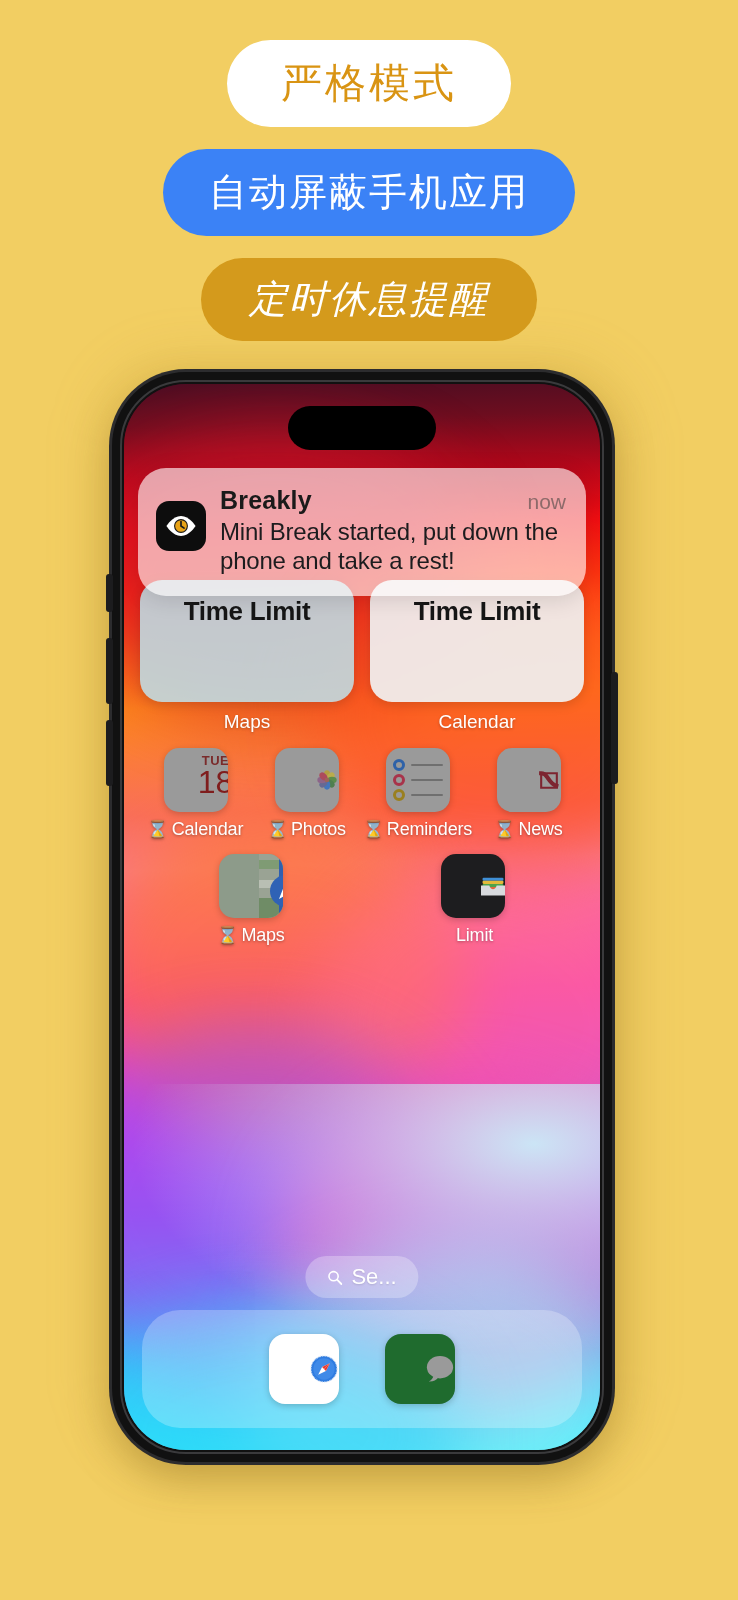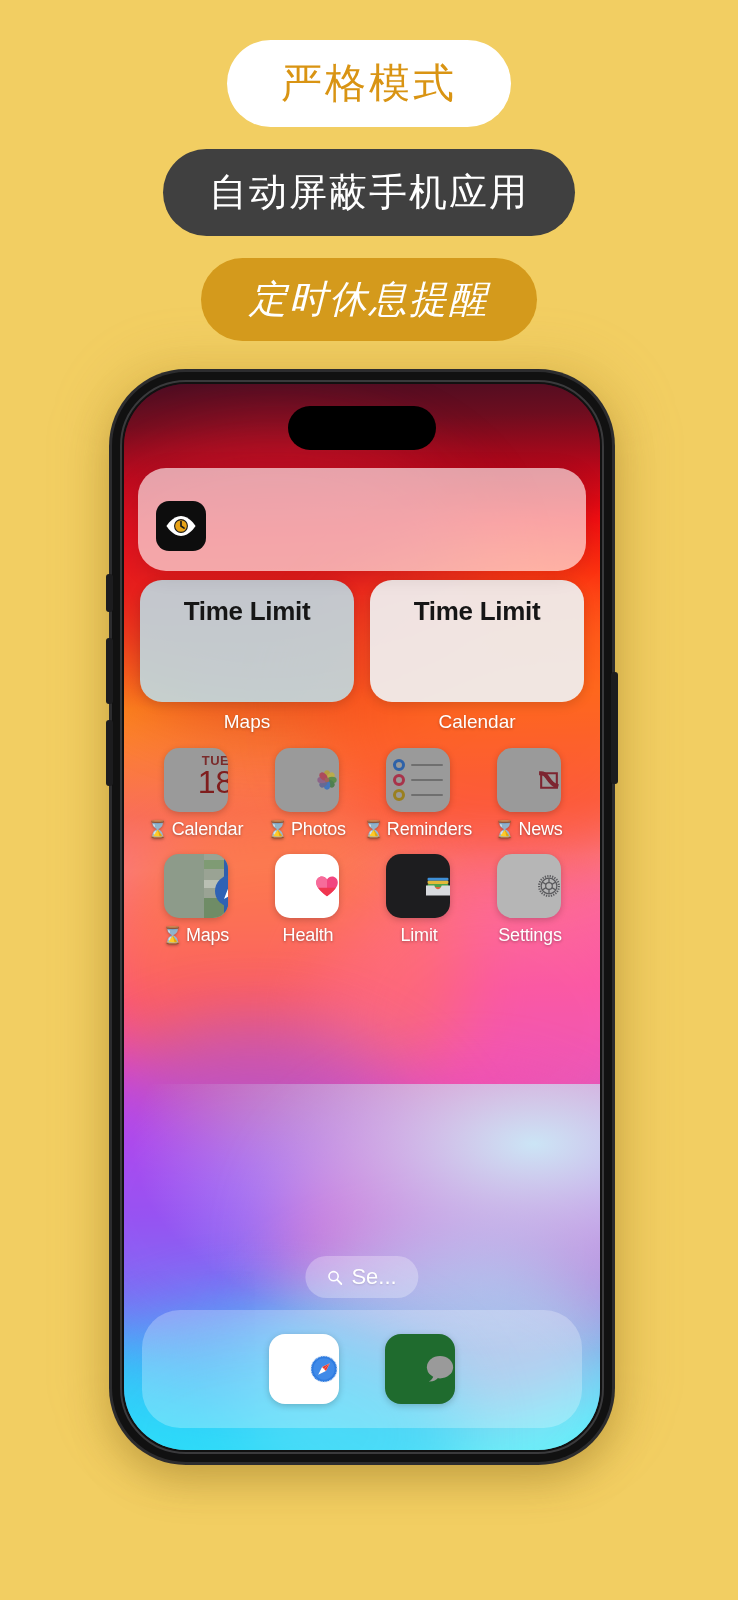--- a/index.html
+++ b/index.html
@@ -11,21 +11,21 @@
     overflow:hidden;
   }
 
   
   .pills { position:absolute; top:0; left:0; width:738px; padding-top:40px;
            display:flex; flex-direction:column; align-items:center; gap:22px; z-index:5; }
   .pill { display:flex; align-items:center; justify-content:center;
           border-radius:999px; white-space:nowrap; }
   .pill-1 { background:#ffffff; color:#d99413; font-size:41px; font-weight:400;
             padding:16px 54px; letter-spacing:3px; }
-  .pill-2 { background:#404040; color:#ffffff; font-size:38px; font-weight:400;
+  .pill-2 { background:#3b82f6; color:#ffffff; font-size:38px; font-weight:400;
             padding:18px 46px; letter-spacing:2px; }
   .pill-3 { background:#d49a1c; color:#ffffff; font-size:38px; font-weight:400;
             padding:16px 48px; letter-spacing:2px;font-style:italic; }
 
   
   .phone-shadow { position:absolute; left:100px; top:360px; width:530px; height:1100px;
                   background:rgba(180,140,40,.18); border-radius:80px; filter:blur(26px); z-index:1; }
   .phone { position:absolute; left:112px; top:372px; width:500px; height:1090px;
            background:#111; border-radius:74px; z-index:3;
            box-shadow:0 0 0 3px #2c2c2e, 0 18px 40px rgba(120,90,20,.35); }
@@ -192,20 +192,27 @@
 
     <div class="notif">
       <div class="notif-icon">
         <svg width="34" height="24" viewBox="0 0 34 24">
           <path d="M17 2C8.5 2 2.5 12 2.5 12S8.5 22 17 22s14.5-10 14.5-10S25.5 2 17 2z" fill="#fff"></path>
           <circle cx="17" cy="12" r="6.4" fill="#e8a317"></circle>
           <circle cx="17" cy="12" r="6.4" fill="none" stroke="#1a1a1a" stroke-width="1.1"></circle>
           <path d="M17 7.6V12l3.1 2.1" stroke="#1a1a1a" stroke-width="1.7" fill="none" stroke-linecap="round"></path>
         </svg>
       </div>
+      <div class="notif-body">
+        <div class="notif-head">
+          <div class="notif-app">Breakly</div>
+          <div class="notif-time">now</div>
+        </div>
+        <div class="notif-msg">Mini Break started, put down the phone and take a rest!</div>
+      </div>
     </div>
 
     <div class="widgets">
       <div class="widget-wrap">
         <div class="widget w-maps">
           <div class="widget-title">Time Limit</div>
         </div>
         <div class="widget-label">Maps</div>
       </div>
       <div class="widget-wrap">
@@ -302,67 +309,38 @@
               <circle cx="27" cy="37" r="16" fill="#2f62b5"></circle>
               <path d="M27 27l7 18-7-4-7 4z" fill="#fff"></path>
             </svg>
           </div>
           <div class="app-label">
             <span class="hg">⌛</span>
             <span>Maps</span>
           </div>
         </div>
 
-        <div class="app">
-          <div class="icon ic-health">
-            <svg width="40" height="38" viewBox="0 0 40 38">
-              <path d="M20 36C8 27 2 20 2 13 2 7 6.5 3 11.5 3 15 3 18 5 20 8c2-3 5-5 8.5-5C33.5 3 38 7 38 13c0 7-6 14-18 23z" fill="#f2457f"></path>
-              <path d="M20 36C8 27 2 20 2 13 2 7 6.5 3 11.5 3 15 3 18 5 20 8v28z" fill="#f76b9a"></path>
-              <path d="M20 36c-7-5.2-11.8-9.8-14.6-14h29.2C31.8 26.2 27 30.8 20 36z" fill="#f0364f"></path>
-            </svg>
-          </div>
-          <div class="app-label">
-            <span class="hg"></span>
-            <span>Health</span>
-          </div>
-        </div>
 
         <div class="app">
           <div class="icon ic-wallet">
             <svg width="46" height="36" viewBox="0 0 46 36">
               <rect x="3" y="2" width="40" height="6" rx="2" fill="#3f8fd6"></rect>
               <rect x="3" y="8" width="40" height="6" rx="2" fill="#e3b93a"></rect>
               <rect x="3" y="14" width="40" height="6" rx="2" fill="#4fa34a"></rect>
               <rect x="3" y="20" width="40" height="7" rx="2" fill="#e0663f"></rect>
               <path d="M0 18h46v18H0z" fill="none"></path>
               <path d="M0 17h16c1.5 5 4 7 7 7s5.5-2 7-7h16v19H0z" fill="#d8dade"></path>
             </svg>
           </div>
           <div class="app-label">
             <span class="hg"></span>
             <span>Limit</span>
           </div>
         </div>
 
-        <div class="app">
-          <div class="icon ic-settings">
-            <svg width="58" height="58" viewBox="0 0 58 58">
-              <g fill="none" stroke="#59595c" stroke-width="3">
-                <circle cx="29" cy="29" r="24" stroke-width="5" stroke-dasharray="3 3"></circle>
-                <circle cx="29" cy="29" r="19"></circle>
-                <circle cx="29" cy="29" r="8"></circle>
-                <path d="M29 10v11M29 37v11M12.5 19.5l9.5 5.5M36 33l9.5 5.5M45.5 19.5L36 25M22 33l-9.5 5.5"></path>
-              </g>
-            </svg>
-          </div>
-          <div class="app-label">
-            <span class="hg"></span>
-            <span>Settings</span>
-          </div>
-        </div>
       </div>
     </div>
 
     <div class="search">
       <svg width="15" height="15" viewBox="0 0 15 15">
         <circle cx="6.2" cy="6.2" r="4.6" fill="none" stroke="#fff" stroke-width="1.6"></circle>
         <path d="M9.7 9.7L14 14" stroke="#fff" stroke-width="1.8" stroke-linecap="round"></path>
       </svg>
       <span>Se...</span>
     </div>

